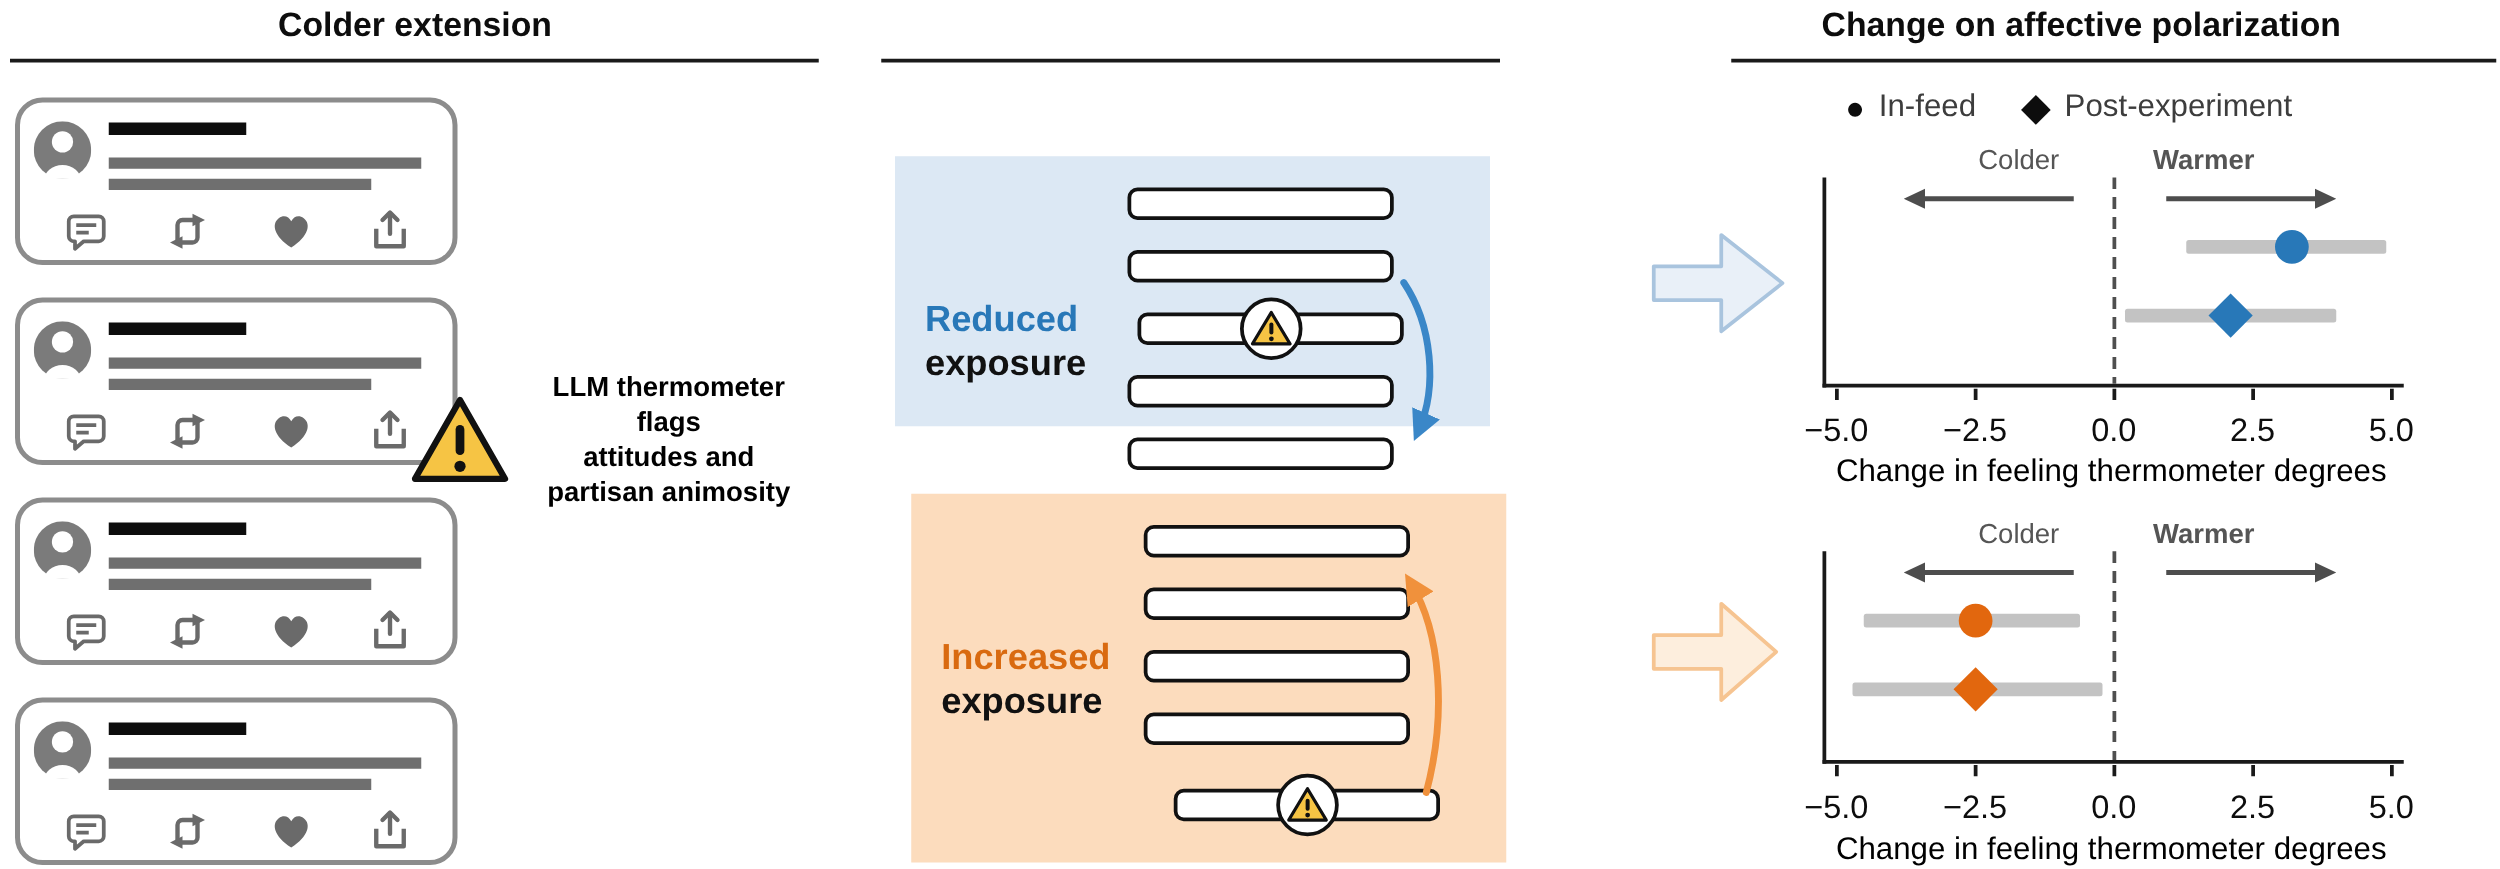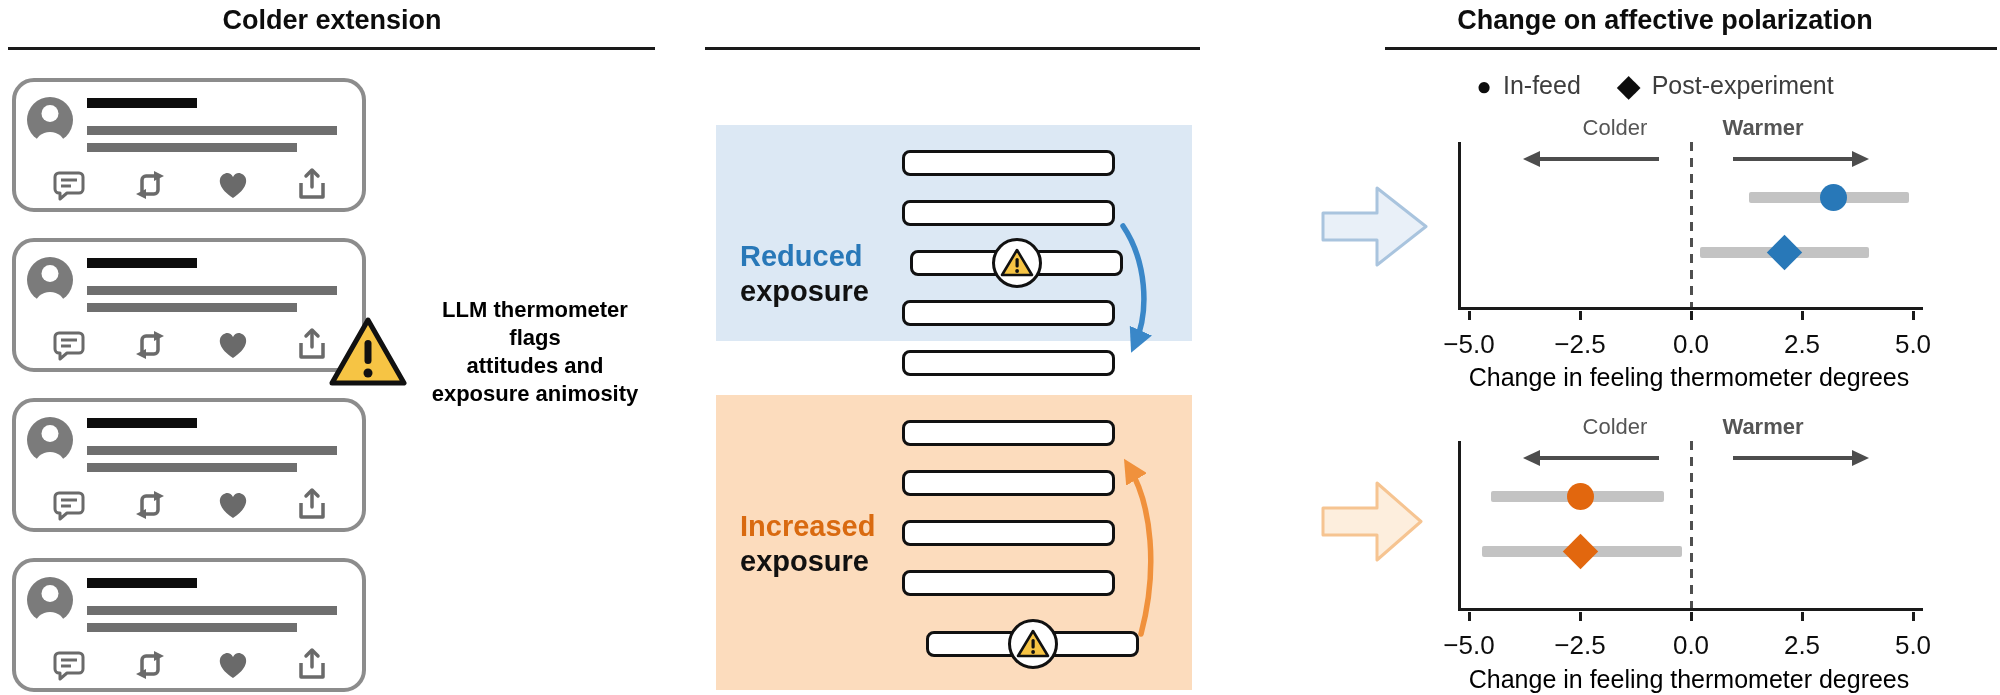--- a/index.html
+++ b/index.html
@@ -25,21 +25,21 @@
   
   #flag-triangle{position:absolute;left:326px;top:314px;}
 
   
   #llm-note{position:absolute;left:418px;top:296px;width:234px;text-align:center;
             font-size:22px;line-height:28px;font-weight:bold;color:#000;}
 
   
   .feed-box{position:absolute;left:716px;width:476px;}
   #box-reduced{top:77px;height:216px;margin-top:48px;}
-  #box-increased{top:395px;height:295px;}
+  #box-increased{top:395px;height:295px;margin-left:13px;}
   .cond-label{position:absolute;left:24px;top:114px;font-size:29px;font-weight:bold;line-height:35px;color:#111;}
   .feed-bar{position:absolute;left:186px;width:213px;height:26px;background:#fff;border:3px solid #111;
             border-radius:8px;box-sizing:border-box;}
   .flag-circle{position:absolute;width:50px;height:50px;border-radius:50%;background:#fff;border:3px solid #111;
                box-sizing:border-box;display:flex;align-items:center;justify-content:center;z-index:3;}
 
   
   .chart{position:absolute;left:1458px;width:470px;height:280px;}
   #chart-0{top:120px;}
   #chart-1{top:419px;}
@@ -211,21 +211,21 @@
 
   <svg id="flag-triangle" width="84" height="76" viewBox="0 0 84 76">
     <path d="M42 6 L78 69 L6 69 Z" fill="#f6c444" stroke="#111" stroke-width="5" stroke-linejoin="round"></path>
     <rect x="38.5" y="26" width="7" height="24" rx="3.5" fill="#111"></rect>
     <circle cx="42" cy="59" r="4.5" fill="#111"></circle>
   </svg>
 
   <div id="llm-note">
       <div>LLM thermometer flags</div>
       <div>attitudes and</div>
-      <div>exposure animosity</div>
+      <div>partisan animosity</div>
     </div>
 
   <div class="feed-box" id="box-reduced" style="background: rgb(220, 232, 244);">
     <div class="cond-label">
       <span class="hl" style="display: block; color: rgb(40, 120, 184);">Reduced</span>
       <span class="rest" style="display:block;">exposure</span>
     </div>
   <div class="feed-bar" style="top: 25px;"></div>
       <div class="feed-bar" style="top: 75px;"></div>
       <div class="feed-bar" style="top: 125px; left: 194px;"></div>

